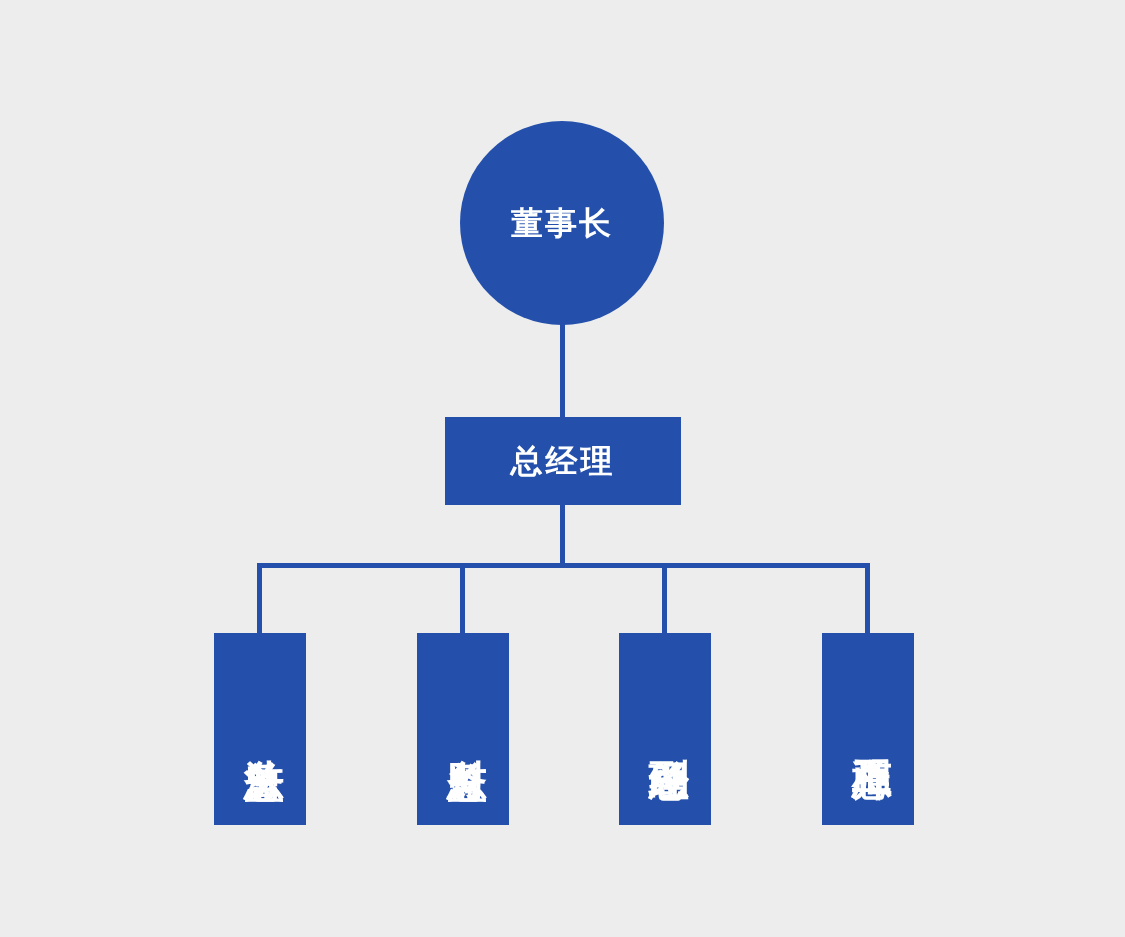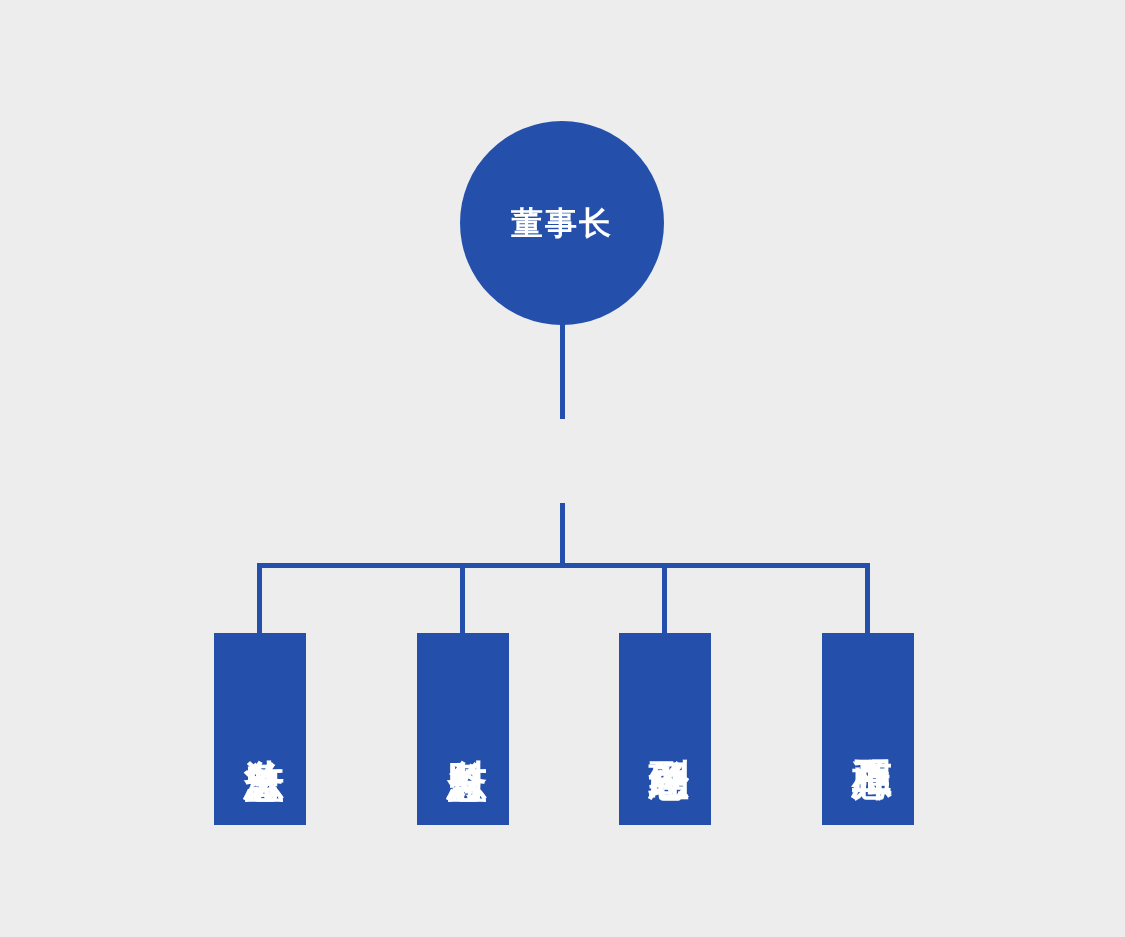--- a/index.html
+++ b/index.html
@@ -102,20 +102,23 @@
     <line x1="259.5" y1="563" x2="259.5" y2="635" stroke="#2450ac" stroke-width="5"></line>
     <line x1="462.5" y1="563" x2="462.5" y2="635" stroke="#2450ac" stroke-width="5"></line>
     <line x1="664.5" y1="563" x2="664.5" y2="635" stroke="#2450ac" stroke-width="5"></line>
     <line x1="867.5" y1="563" x2="867.5" y2="635" stroke="#2450ac" stroke-width="5"></line>
   </svg>
 
   <div class="node node-circle">
     <span class="node-label">董事长</span>
   </div>
 
+  <div class="node node-rect">
+    <span class="node-label">总经理</span>
+  </div>
 
   <div class="node node-vert leaf-0">
     <span class="node-label">法务总监</span>
   </div>
 
   <div class="node node-vert leaf-1">
     <span class="node-label">财务总监</span>
   </div>
 
   <div class="node node-vert leaf-2">

